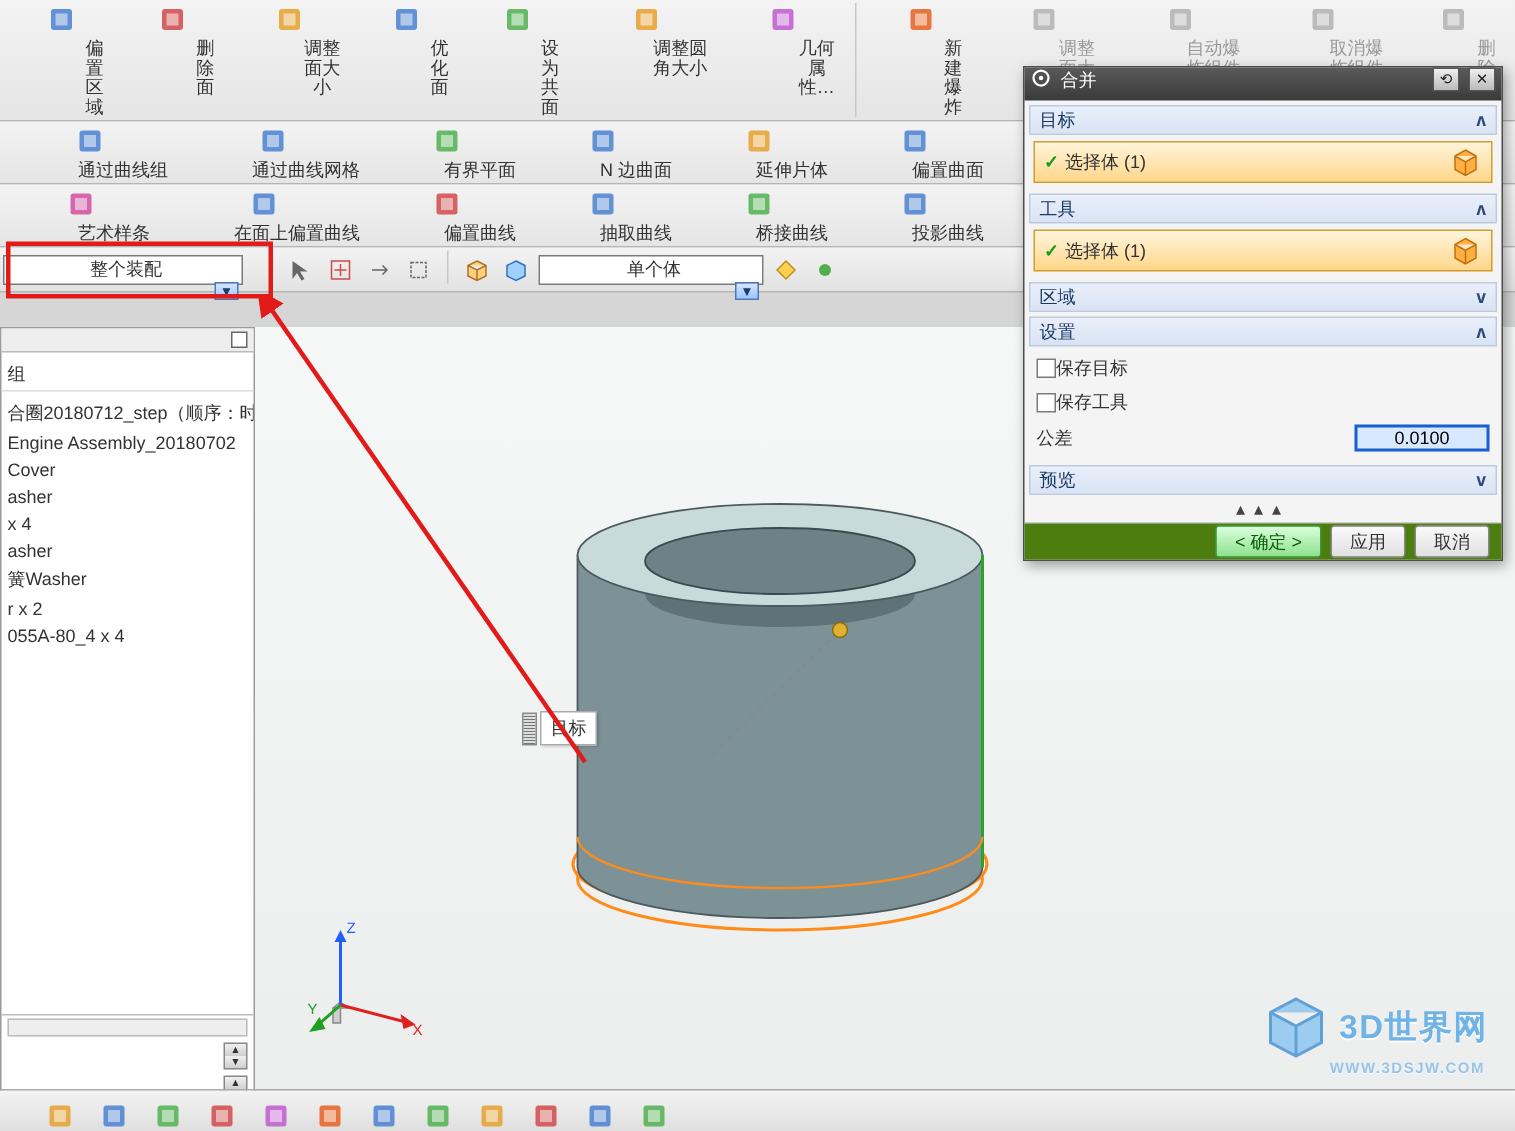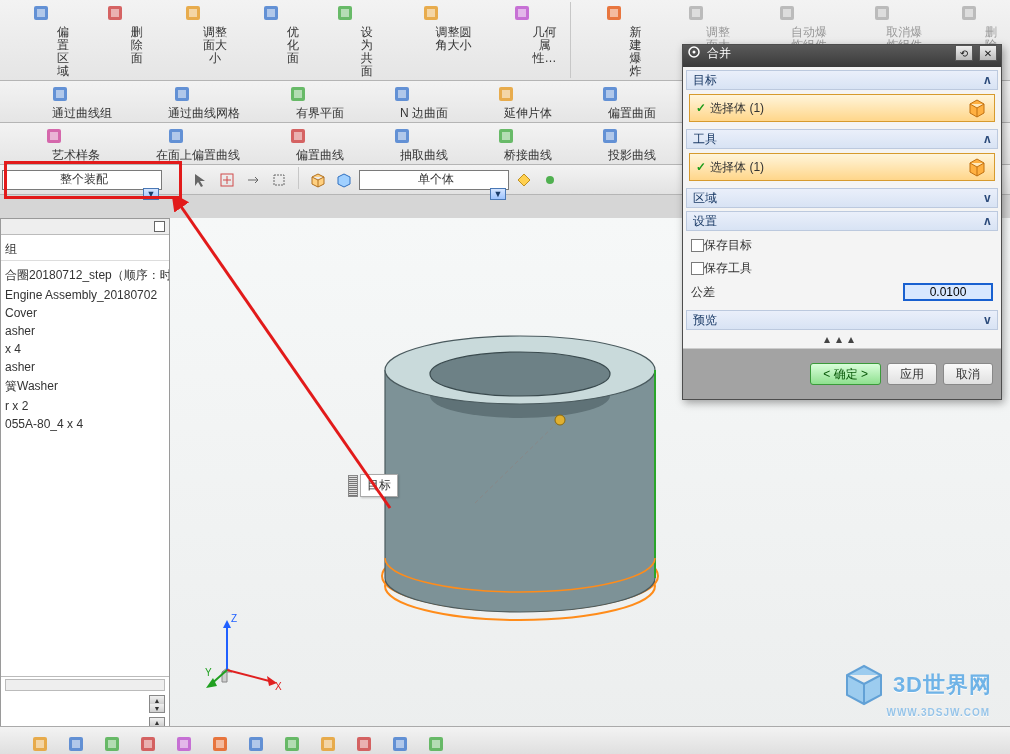--- a/index.html
+++ b/index.html
@@ -51,21 +51,21 @@
 .dlg-body { padding: 4px 6px; }
 .sel-row { background: linear-gradient(#fff5db,#ffd68a); border: 1px solid #d69a2d; height: 28px; display: flex; align-items: center; padding: 0 6px; gap: 4px; }
 .sel-cube { width: 22px; height: 22px; display:flex;align-items:center;justify-content:center;}
 .sel-check { color: #1a9b1a; font-weight: bold; }
 .dlg-form { display: flex; flex-direction: column; gap: 6px; padding: 6px 8px; }
 .chk-row { display: flex; align-items: center; gap: 0; }
 .chk { width: 13px; height: 13px; border: 1px solid #7a7a7a; background: #fff; }
 .tol-row { display: flex; align-items: center; }
 .tol-val { margin-left: auto; width: 90px; height: 18px; border: 2px solid #1860d0; background: #d8e8ff; color: #000; text-align: center; padding: 0 4px; overflow:hidden;}
 .tri-expand { text-align:center; letter-spacing:6px; color:#444; padding:2px 0;}
-.dlg-btns { display: flex; justify-content: flex-end; gap: 6px; padding: 14px 8px; background: #a3a3a3; border-top:1px solid #ccc;}
+.dlg-btns { display: flex; justify-content: flex-end; gap: 6px; padding: 1px 8px; background: #4d7c0f; border-top:1px solid #ccc;}
 .dlg-btn { height: 22px; padding: 0 12px; background: linear-gradient(#fafafa,#e0e0e0); border: 1px solid #888; border-radius: 3px; display:flex;align-items:center;}
 .dlg-btn.primary { background: linear-gradient(#d9ffda,#8fe08f); border-color:#3a9a3a; color:#0a5a0a;}
 
 
 .bottom-bar { position: absolute; left: 0; right: 0; bottom: 0; height: 28px; background: linear-gradient(#f3f3f3,#dfdfdf); border-top: 1px solid #aaa; display: flex; gap: 18px; padding: 0 30px; align-items:center; }
 .bb-item { display:flex; flex-direction:column; align-items:center; font-size:11px; color:#444; }
 .bb-icon { width:18px; height:14px; }
 
 
 .watermark { position:absolute; right:18px; bottom:30px; color:#5aa9e6; font-weight:bold; display:flex; align-items:center; gap:6px; opacity:.85; text-shadow:0 1px 0 #fff;}

